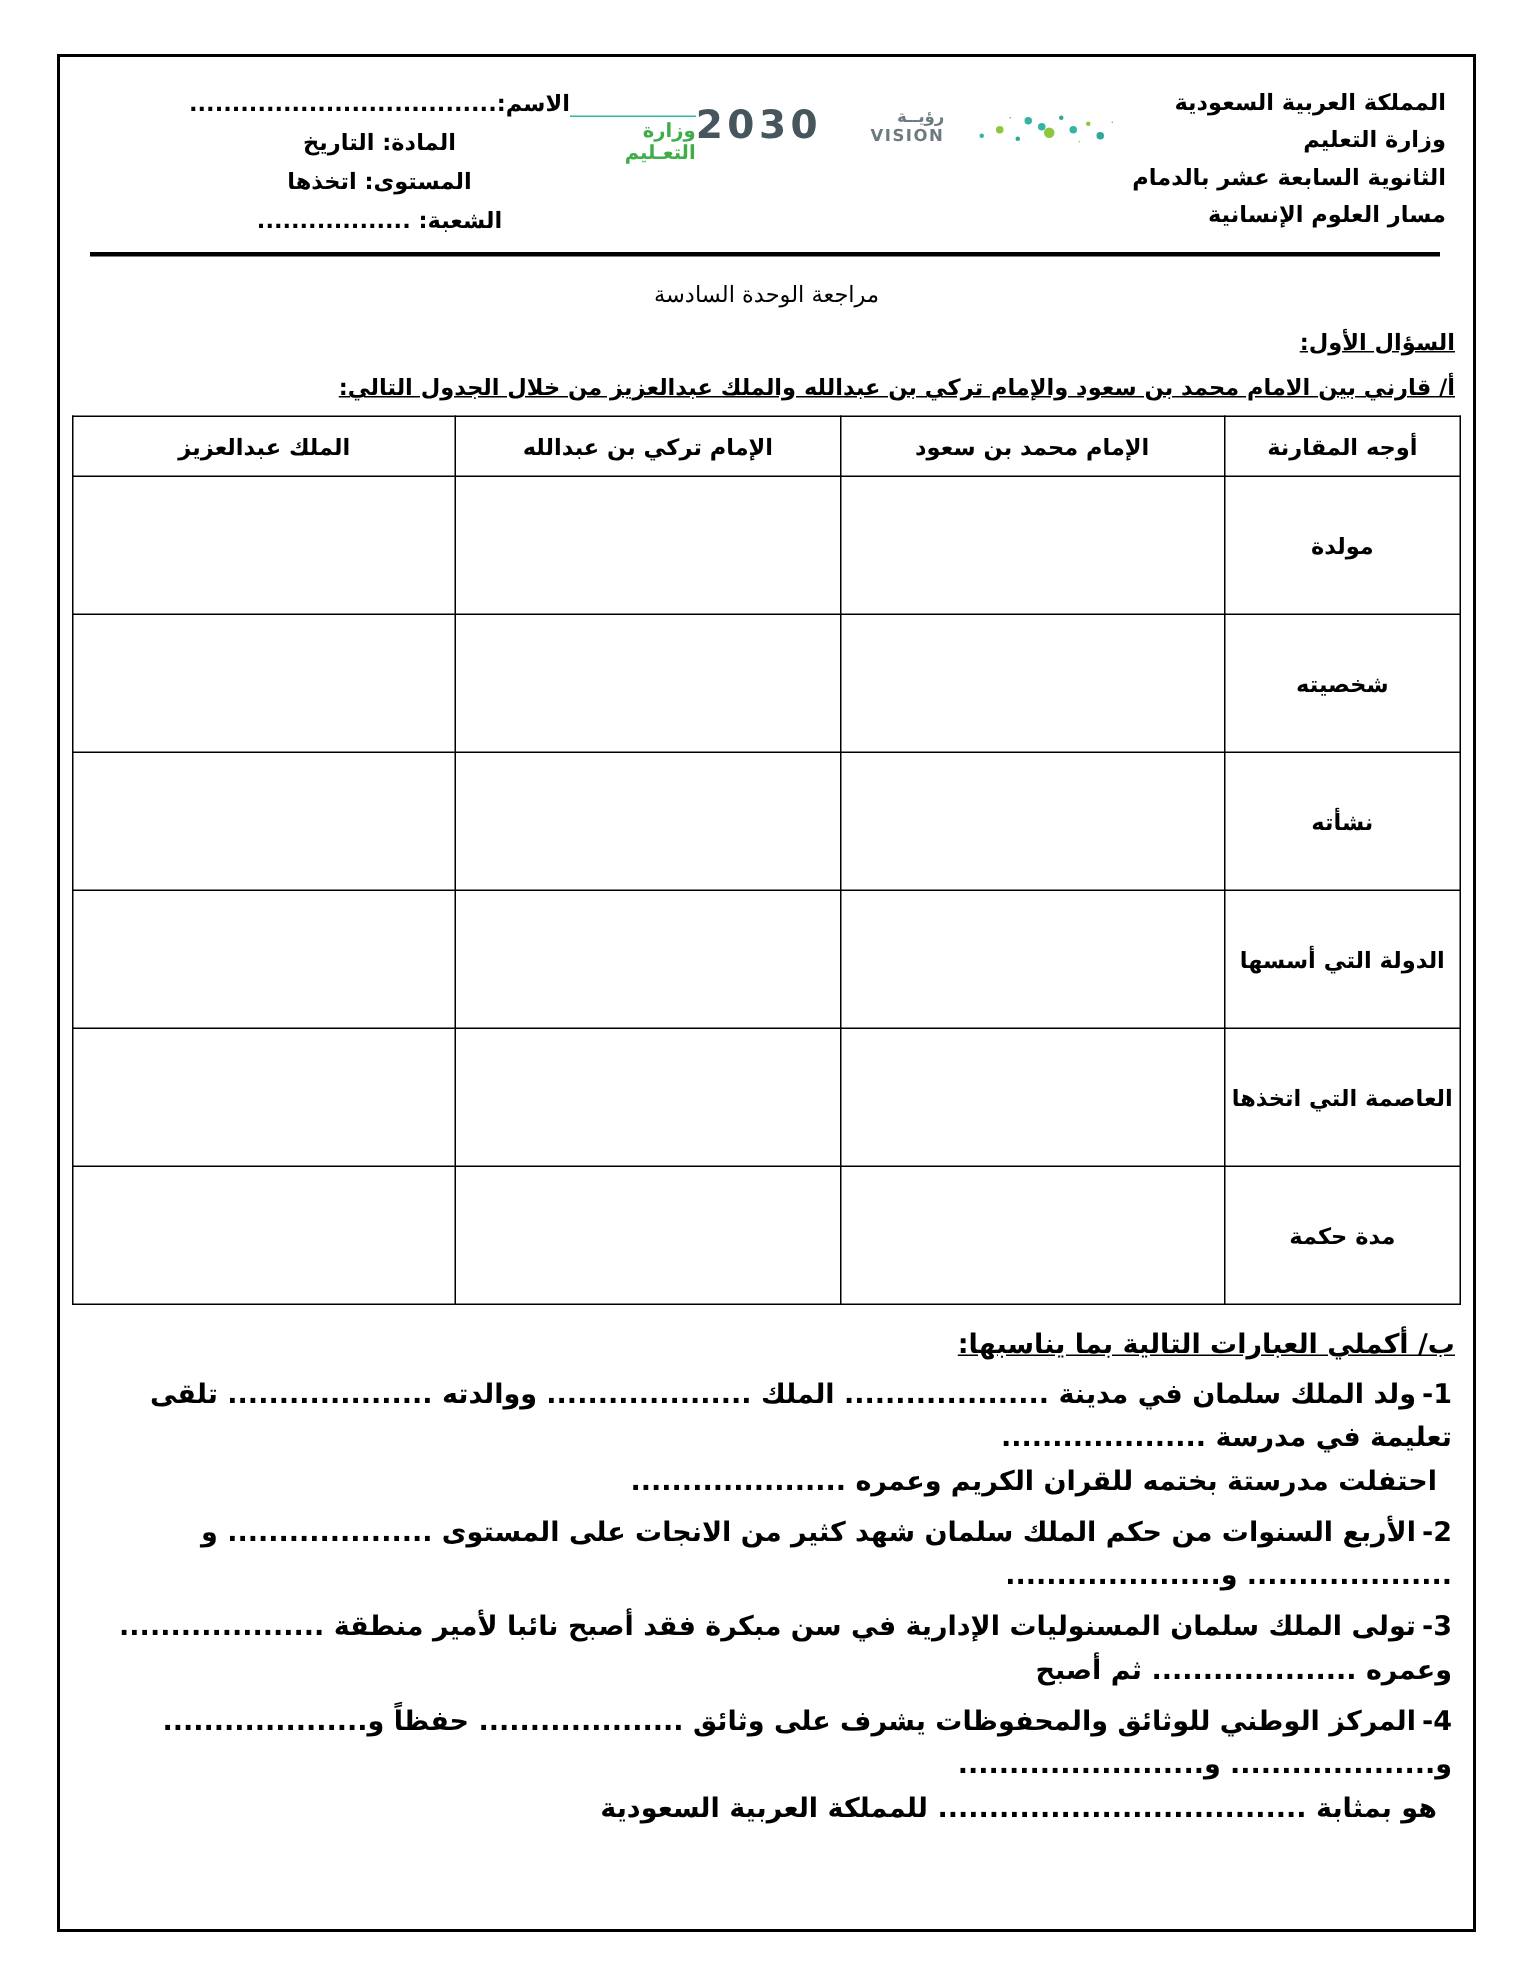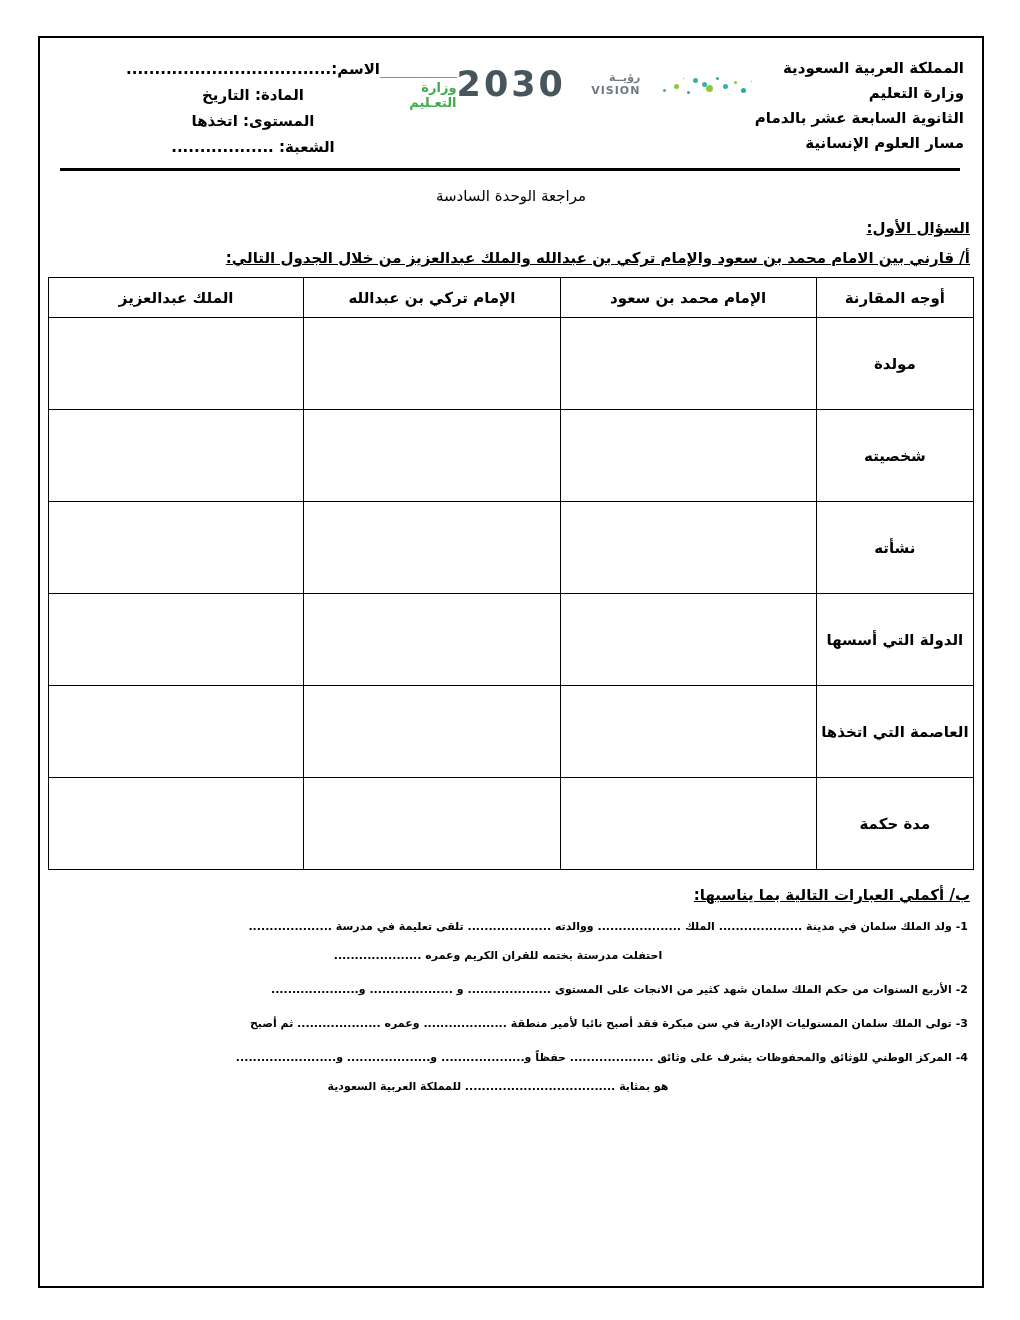--- a/index.html
+++ b/index.html
@@ -26,40 +26,40 @@
   .logo-dots::before {
     content: ""; position: absolute; left: 62px; top: 10px;
     width: 5px; height: 5px; border-radius: 50%; background: #35b4a4;
     box-shadow:
       -40px 6px 0 -1px #35b4a4, -28px 2px 0 0 #8dc63f, -16px 8px 0 -1px #2fa79b,
       -9px -4px 0 0 #35b4a4, 5px 4px 0 1px #8dc63f, 13px -6px 0 -1px #2fa79b,
       21px 2px 0 0 #35b4a4, 31px -2px 0 -1px #8dc63f, 39px 6px 0 0 #2fa79b,
       25px 10px 0 -2px #8dc63f, -21px -6px 0 -2px #2fa79b, 47px -3px 0 -2px #35b4a4;
   }
   .logo-vision { font-size: 11px; font-weight: bold; color: #6b7b80; letter-spacing: 1px; }
-  .logo-year { font-size: 35px; font-weight: bold; color: #47565c; letter-spacing: 3px; line-height: 36px; }
+  .logo-year { font-size: 26px; font-weight: bold; color: #47565c; letter-spacing: 3px; line-height: 36px; }
   .logo-ministry { font-size: 13px; font-weight: bold; color: #3fae49; margin-top: 19px; border-top: 1px solid #35b4a4; padding-top: 2px; }
   .student-info { font-size: 15px; font-weight: bold; line-height: 26px; margin-left: 78px; text-align: center; white-space: nowrap; }
   .header-rule { height: 3px; background: #000; margin: 8px 14px 0 12px; }
   
   .doc-title { text-align: center; font-weight: normal; font-size: 15px; margin-top: 16px; }
   .q1-heading { font-weight: bold; font-size: 15px; text-decoration: underline; margin: 14px 4px 0 0; }
   .part-a { font-weight: bold; font-size: 15px; text-decoration: underline; margin: 12px 4px 10px 0; }
   
   table.compare { width: 100%; border-collapse: collapse; table-layout: fixed; }
   table.compare th, table.compare td { border: 1.5px solid #000; }
   table.compare thead th { height: 40px; font-size: 15px; font-weight: bold; text-align: center; vertical-align: middle; }
   table.compare tbody tr { height: 92px; }
   table.compare tbody th { font-size: 15px; font-weight: bold; text-align: center; vertical-align: middle; padding: 0 4px; }
   
-  .part-b-heading { font-weight: bold; font-size: 15px; text-decoration: underline; margin: 16px 4px 8px 0; }
+  .part-b-heading { font-weight: bold; font-size: 18px; text-decoration: underline; margin: 16px 4px 8px 0; }
   .items { margin: 2px 6px 0 4px; }
-  .item { margin-bottom: 5px; font-weight: bold; font-size: 11px; }
+  .item { margin-bottom: 5px; font-weight: bold; font-size: 18px; }
   .line { line-height: 29px; }
-  .line.cont { margin-right: 24px; text-align: center; }
+  .line.cont { margin-right: 10px; }
   .num { margin-left: 4px; }
 </style>
 </head>
 <body>
 
 <div class="frame">
 
   <header class="header">
     <div class="school-info">
       <div>المملكة العربية السعودية</div>

